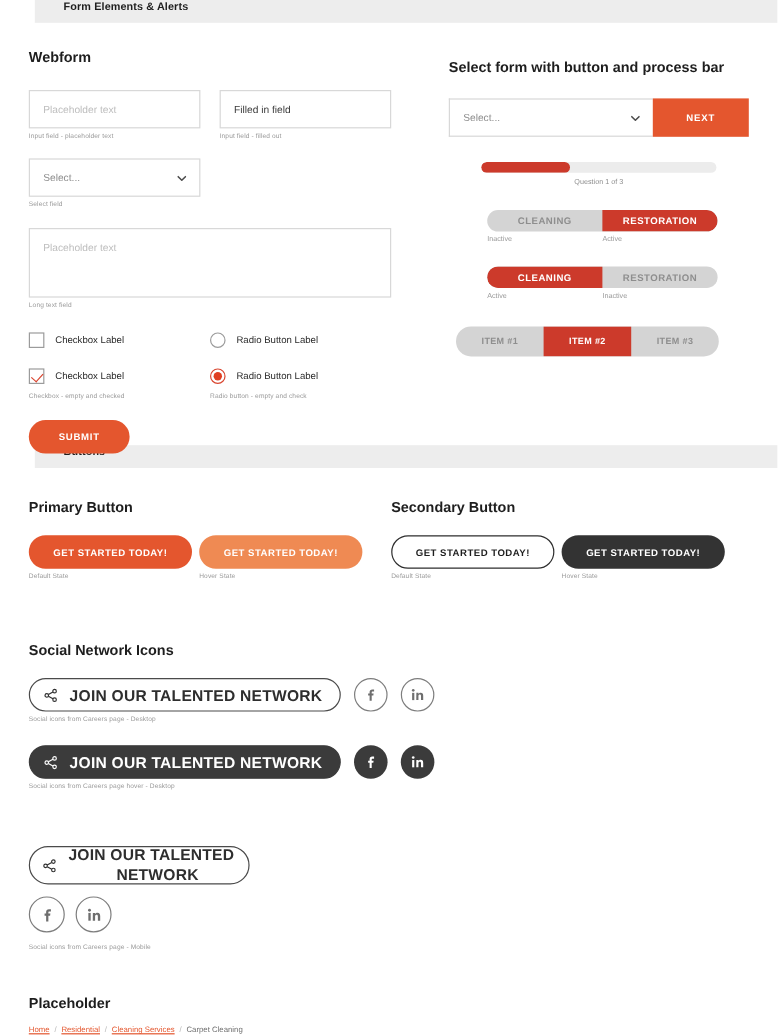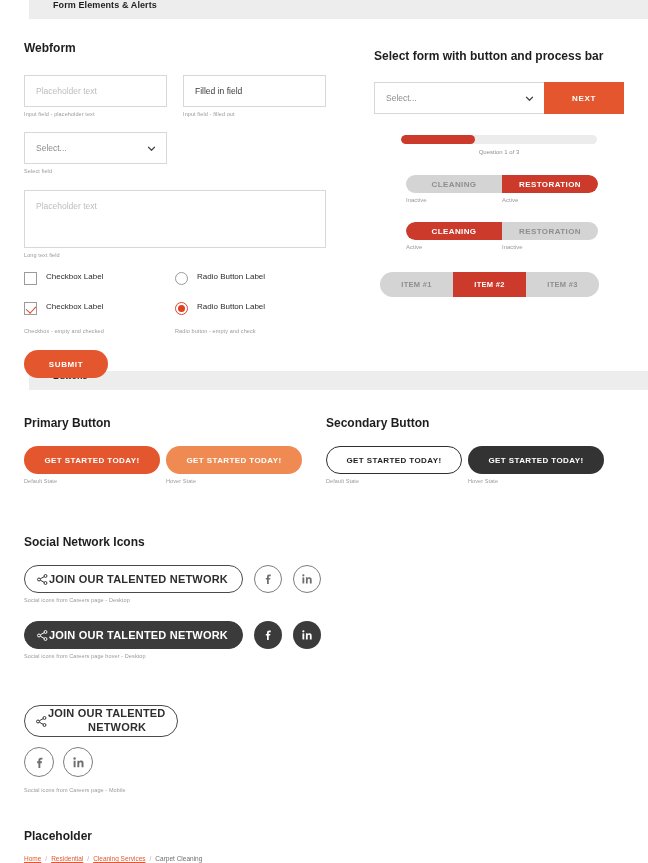--- a/index.html
+++ b/index.html
@@ -88,21 +88,21 @@
     font-size:8.5px;
     font-family:"Liberation Sans", sans-serif;
     color:#bdbdbd;
     background:#fff;
     display:block;
   }
   textarea.longtext::placeholder{ color:#bdbdbd; }
 
   .choice-grid { display:flex; }
   .choice-col { width: 152px; }
-  .choice-row { display:flex; height:22px; }
+  .choice-row { display:flex; align-items:center; height:22px; }
   .choice-label { font-size:8px; color:#2b2b2b; margin-left:9px; }
 
   .cbox {
     width:13px; height:13px;
     border:1px solid #9b9b9b;
     background:#fff;
     position:relative;
     flex:none;
   }
   .cbox.checked::after {
@@ -222,21 +222,22 @@
   .cta.primary-hover { background:#ef8a53; color:#fff; width:136px; border:none;}
   .cta.secondary { background:#fff; color:#1e1e1e; width:136px; border:1.3px solid #2e2e2e; }
   .cta.secondary-hover { background:#333333; color:#fff; width:136px; border:none; }
 
   
   .social-pill {
     height:28px;
     border-radius:999px;
     display:inline-flex; align-items:center;
     padding:0 14px 0 11px;
-    font-size:11px; font-weight:bold; letter-spacing:.2px;
+    gap:9px;
+    font-size:13px; font-weight:bold; letter-spacing:.2px;
     cursor:pointer;
   }
   .social-pill.outline { border:1.3px solid #4a4a4a; color:#2e2e2e; background:#fff; }
   .social-pill.solid   { background:#3b3b3b; color:#fff; border:1.3px solid #3b3b3b; }
 
   .circ {
     width:28px; height:28px; border-radius:50%;
     display:inline-flex; align-items:center; justify-content:center;
     cursor:pointer; flex:none;
   }

